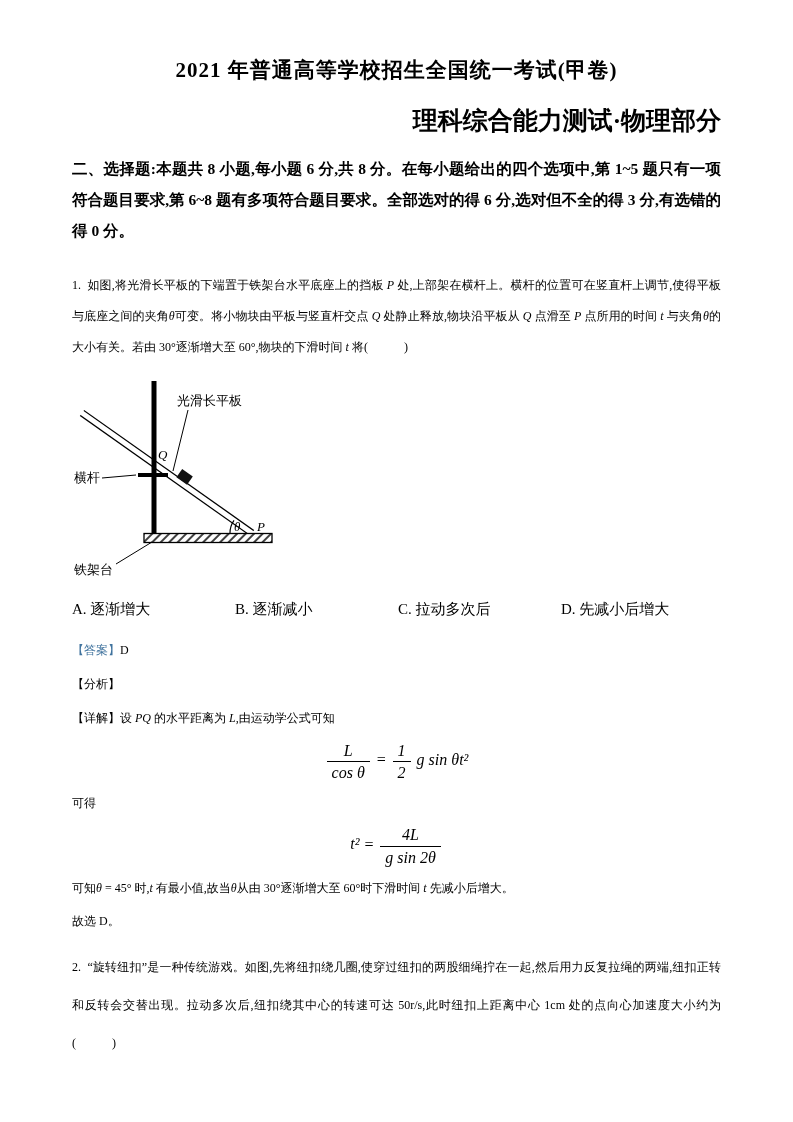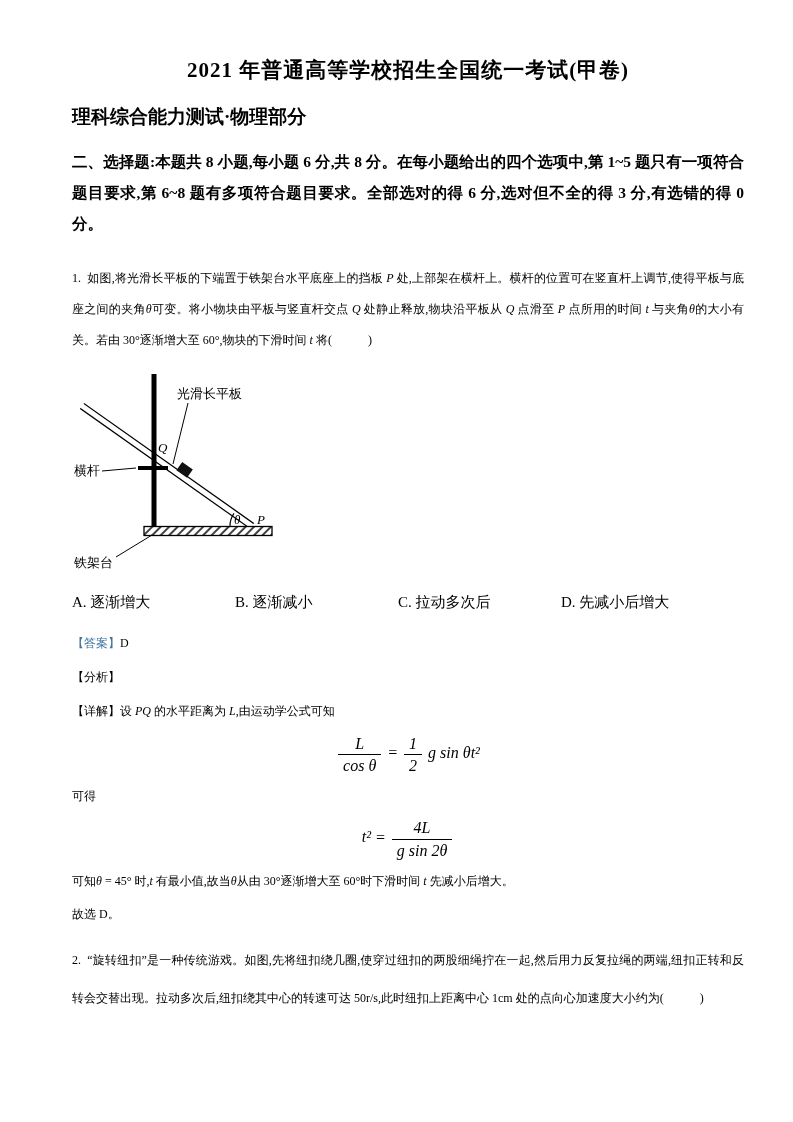--- a/index.html
+++ b/index.html
@@ -3,31 +3,31 @@
 <meta charset="utf-8">
 <style>
   * { margin:0; padding:0; box-sizing:border-box; }
   html,body { background:#ffffff; }
   .page {
     position:relative;
     width:793px; height:1122px;
     margin:0 auto;
     background:#ffffff;
     color:#000;
-    padding:56px 49px 24px 72px;
+    padding:56px 72px 24px 72px;
     overflow:hidden;
     font-family:"Liberation Serif","DejaVu Serif",serif;
     font-size:15px;
   }
   .title {
     font-size:21px; font-weight:bold; text-align:center;
     letter-spacing:1px; margin-bottom:20px;
   }
   .subtitle {
-    font-size:19px; font-weight:bold; text-align:left;
+    font-size:25px; font-weight:bold; text-align:right;
     margin-bottom:16px;
   }
   .section-note {
     font-weight:bold; font-size:15.5px; line-height:31px;
     text-align:justify; margin-bottom:24px;
   }
   .para { font-size:12px; line-height:31px; text-align:justify; }
   .stem { margin-top:4px; }
   .var { font-style:italic; font-family:"Liberation Serif","DejaVu Serif",serif; }
   .fig { margin:12px 0 4px 0; }

